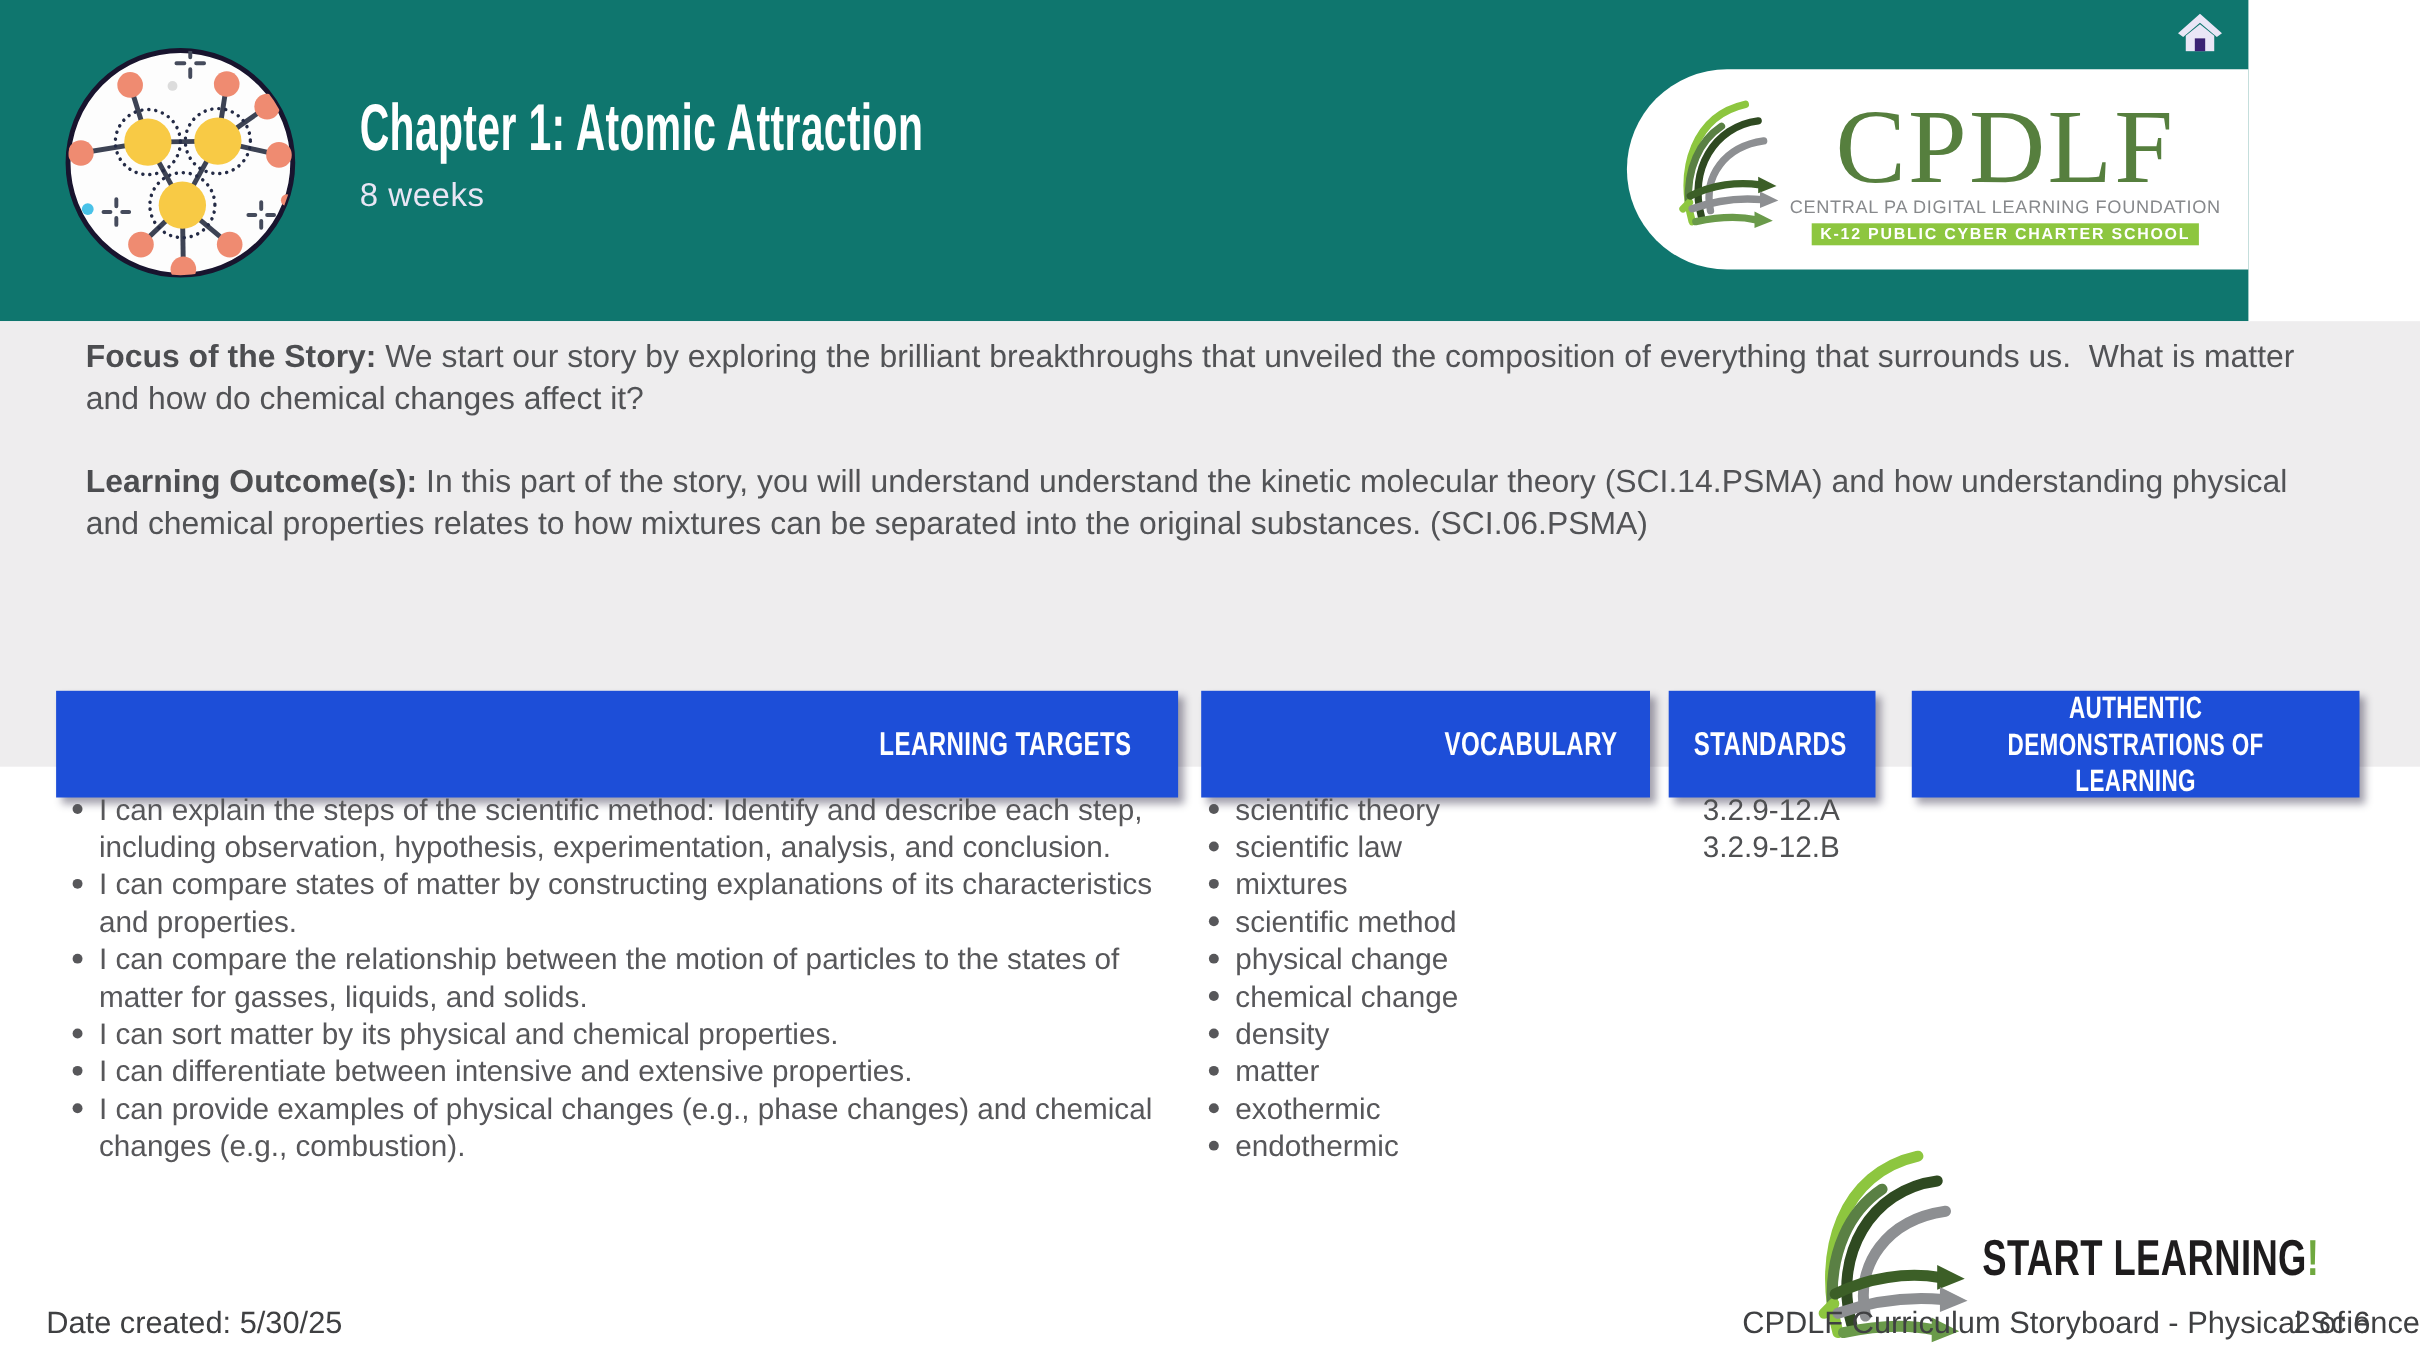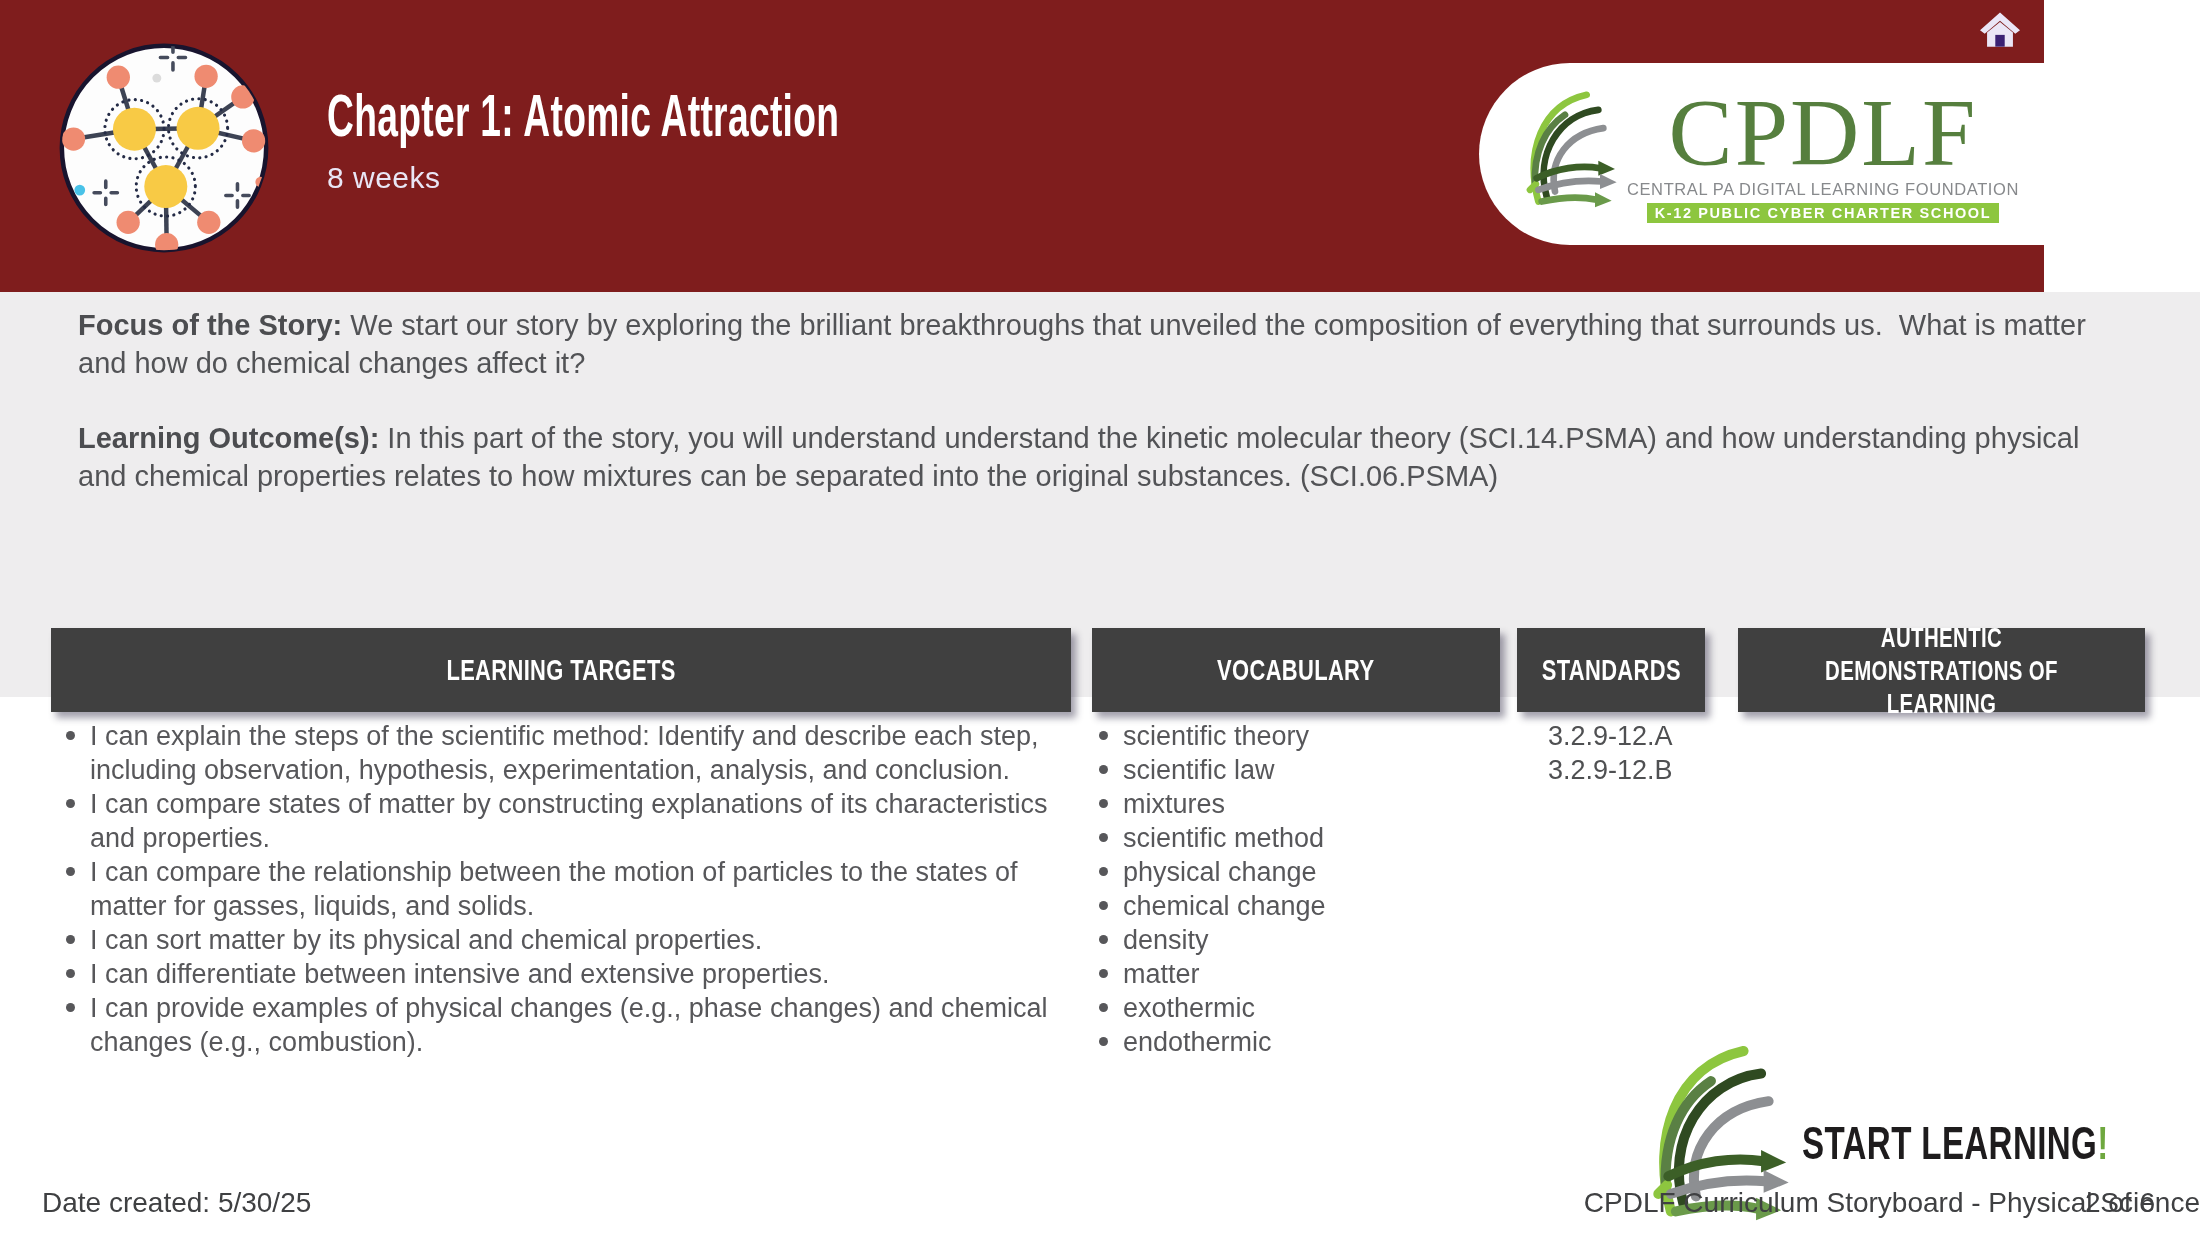--- a/index.html
+++ b/index.html
@@ -1,20 +1,20 @@
 <!DOCTYPE html>
 <html><head>
 <meta charset="utf-8">
 <style>
   html,body{margin:0;padding:0;background:#ffffff;}
   .page{position:relative;width:2200px;height:1235px;background:#ffffff;overflow:hidden;
         font-family:"Liberation Sans", sans-serif;}
 
   
-  .hero{position:absolute;left:0;top:0;width:2044px;height:292px;background:#7f1d1d;}
+  .hero{position:absolute;left:0;top:0;width:2044px;height:292px;background:#0f766e;}
   .atom-svg{position:absolute;left:52px;top:36px;width:224px;height:224px;}
   .hero-text{position:absolute;left:327px;top:84px;color:#ffffff;}
   .cond{display:inline-block;font-weight:700;transform:scaleX(var(--sx,.73));transform-origin:center;}
   .title{--sx:.62;transform-origin:left center;font-size:60px;line-height:1.05;letter-spacing:.5px;color:#ffffff;}
   .weeks{margin-top:14px;font-size:30px;font-weight:400;color:#e9e6f5;letter-spacing:.5px;}
   .home-btn{position:absolute;top:10px;right:22px;width:44px;height:40px;background:transparent;border:none;padding:0;cursor:pointer;}
 
   
   .pill{position:absolute;top:63px;right:0;width:565px;height:182px;background:#ffffff;
         border-radius:91px 0 0 91px;display:flex;align-items:center;padding-left:46px;box-sizing:border-box;text-align:center;}
@@ -36,22 +36,22 @@
   .pre{white-space:pre-wrap;}
 
   
   .thead,.tbody{position:absolute;left:51px;display:flex;align-items:stretch;}
   .thead{top:628px;}
   .tbody{top:713px;}
   .c-lt{width:1020px;}
   .c-voc{width:408px;margin-left:21px;}
   .c-std{width:188px;margin-left:17px;}
   .c-auth{width:407px;margin-left:33px;}
-  .hbar{height:84px;background:#404040;box-shadow:5px 6px 7px rgba(35,30,60,.42);
-        display:flex;align-items:center;justify-content:center;color:#ffffff;}
+  .hbar{height:97px;background:#1d4ed8;box-shadow:5px 6px 7px rgba(35,30,60,.42);
+        display:flex;align-items:center;justify-content:flex-end;color:#ffffff;}
   .hbar .hlabel{font-size:30px;letter-spacing:.5px;white-space:nowrap;}
   .hbar .hlabel2{font-size:28px;line-height:33px;white-space:normal;width:490px;text-align:center;letter-spacing:.5px;}
 
   ul.list{list-style:none;margin:0;padding:6px 0 0 13px;color:#57575a;font-size:27px;line-height:34px;}
   ul.list li{position:relative;padding-left:26px;}
   ul.list li::before{content:'';position:absolute;left:2px;top:12px;width:9px;height:9px;border-radius:50%;background:#57575a;}
   .std{padding:6px 0 0 26px;color:#4f5052;font-size:27px;line-height:34px;}
 
   
   .startlearn{position:absolute;left:1650px;top:1046px;display:flex;align-items:center;}

